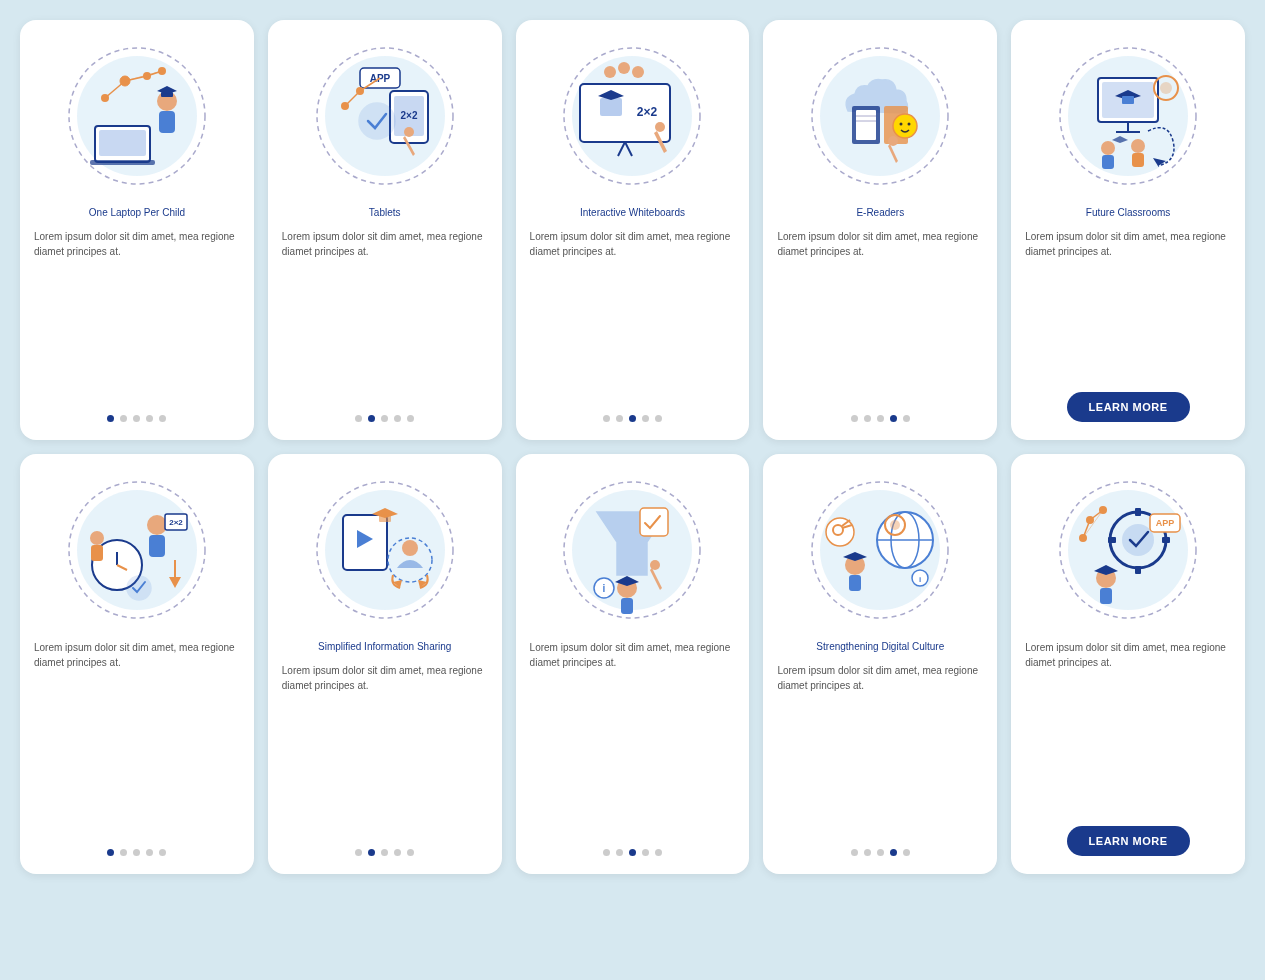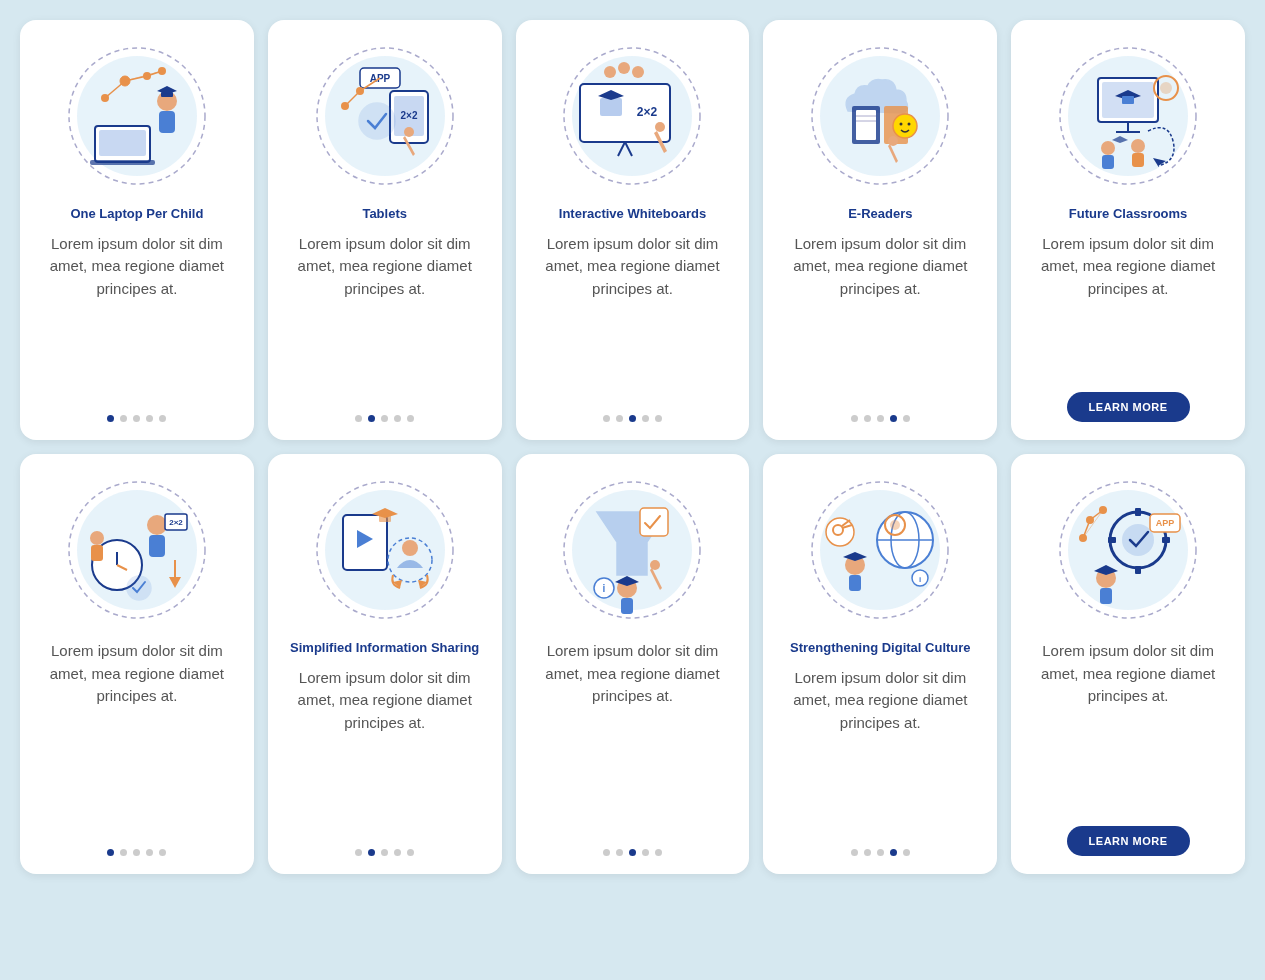--- a/index.html
+++ b/index.html
@@ -31,31 +31,30 @@
       height: 160px;
       margin-bottom: 10px;
       position: relative;
       flex-shrink: 0;
     }
     .illustration svg {
       width: 100%;
       height: 100%;
     }
     .card-title {
-      font-size: 13px;
-      font-weight: 700;
+      font-size: 10px;
+      font-weight: 400;
       color: #1a3a8c;
       text-align: center;
       margin-bottom: 10px;
       line-height: 1.3;
     }
     .card-body {
-      font-size: 15px;
+      font-size: 10px;
       color: #555;
-      text-align: center;
       line-height: 1.5;
       flex: 1;
     }
     .dots {
       display: flex;
       gap: 6px;
       margin-top: 14px;
       align-items: center;
       justify-content: center;
     }

